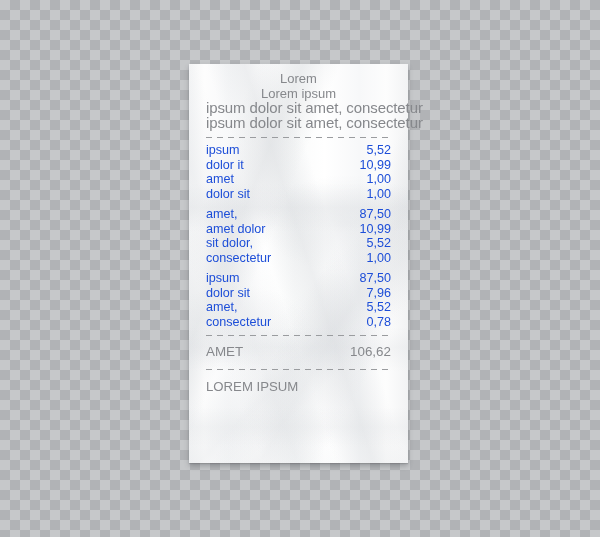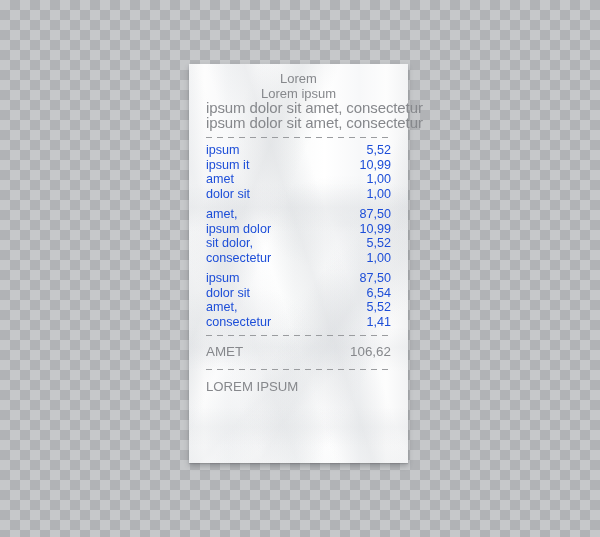--- a/index.html
+++ b/index.html
@@ -199,42 +199,42 @@
       </div>
 
       <div class="divider"></div>
 
       <div class="items">
         <div class="row">
           <span class="label">ipsum</span>
           <span class="price">5,52</span>
         </div>
         <div class="row">
-          <span class="label">ipsum it</span>
+          <span class="label">dolor it</span>
           <span class="price">10,99</span>
         </div>
         <div class="row">
           <span class="label">amet</span>
           <span class="price">1,00</span>
         </div>
         <div class="row">
           <span class="label">dolor sit</span>
           <span class="price">1,00</span>
         </div>
       </div>
 
       <div class="group-gap"></div>
 
       <div class="items">
         <div class="row">
           <span class="label">amet,</span>
           <span class="price">87,50</span>
         </div>
         <div class="row">
-          <span class="label">ipsum dolor</span>
+          <span class="label">amet dolor</span>
           <span class="price">10,99</span>
         </div>
         <div class="row">
           <span class="label">sit dolor,</span>
           <span class="price">5,52</span>
         </div>
         <div class="row">
           <span class="label">consectetur</span>
           <span class="price">1,00</span>
         </div>
@@ -242,29 +242,29 @@
 
       <div class="group-gap"></div>
 
       <div class="items">
         <div class="row">
           <span class="label">ipsum</span>
           <span class="price">87,50</span>
         </div>
         <div class="row">
           <span class="label">dolor sit</span>
-          <span class="price">6,54</span>
+          <span class="price">7,96</span>
         </div>
         <div class="row">
           <span class="label">amet,</span>
           <span class="price">5,52</span>
         </div>
         <div class="row">
           <span class="label">consectetur</span>
-          <span class="price">1,41</span>
+          <span class="price">0,78</span>
         </div>
       </div>
 
       <div class="divider tight-top"></div>
 
       <div class="total-row">
         <span class="label">AMET</span>
         <span class="price">106,62</span>
       </div>
 

